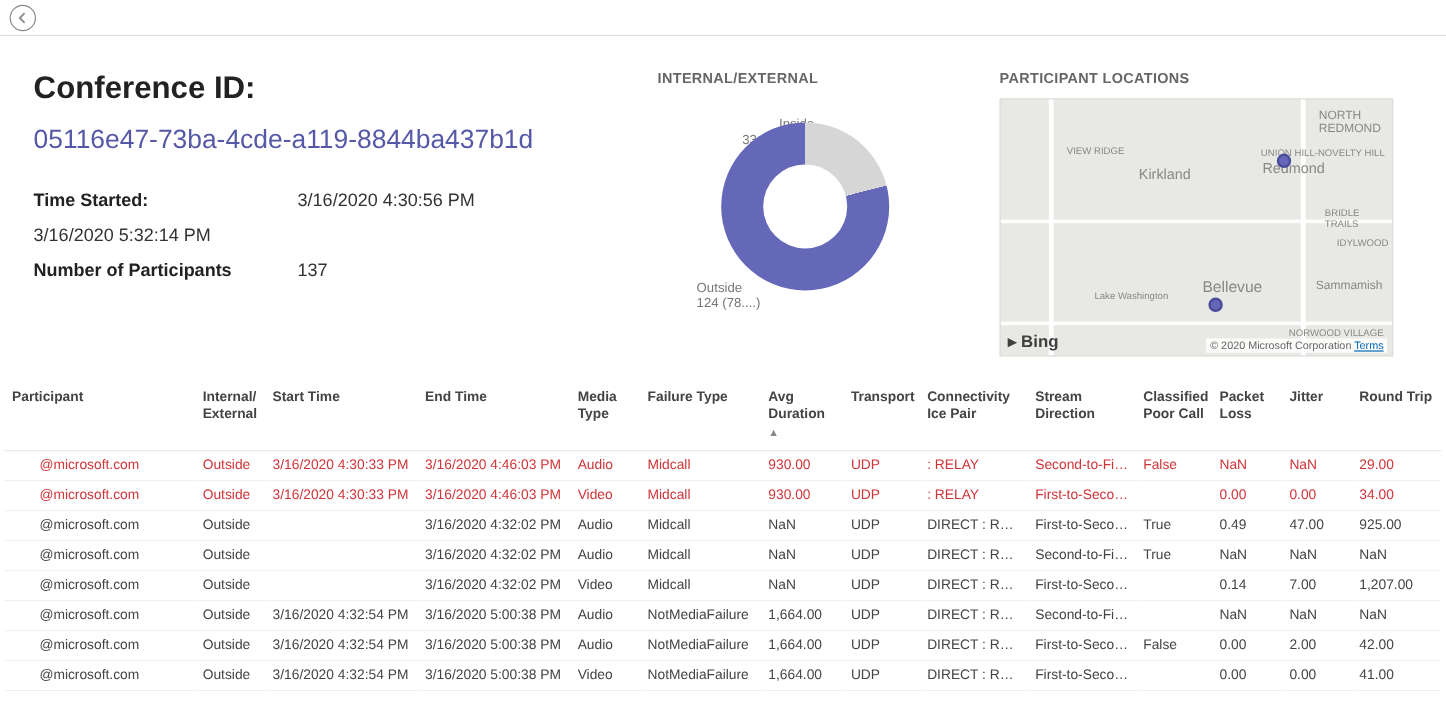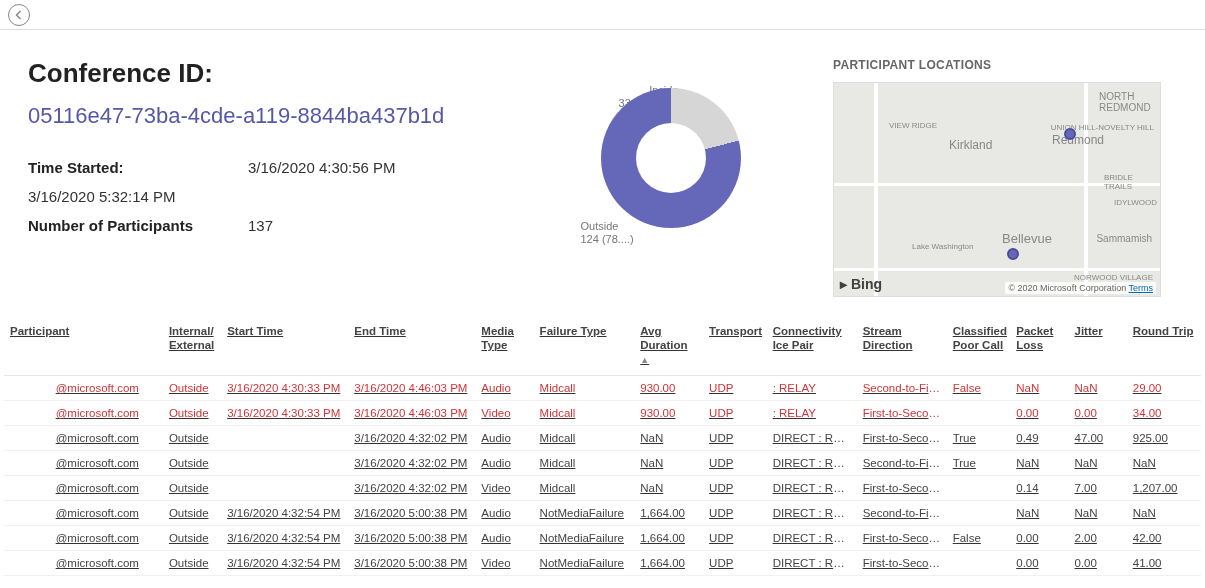--- a/index.html
+++ b/index.html
@@ -23,27 +23,27 @@
   .donut-label.inside { top: 16px; left: 38px; text-align: right; width: 60px; }
   .donut-label.outside { bottom: 2px; left: 0; }
   .right-col { flex: 1; }
   .map { width: 328px; height: 215px; background: #e8e8e4; position: relative; border: 1px solid #ddd; }
   .map .bing { position: absolute; left: 6px; bottom: 4px; font-size: 14px; font-weight: 600; color: #404040; }
   .map .copyright { position: absolute; right: 4px; bottom: 2px; font-size: 9px; color: #666; background: rgba(255,255,255,0.8); padding: 1px 3px; }
   .map .terms { color: #0067b8; text-decoration: underline; margin-top: 41px; }
   .map-pin { position: absolute; width: 12px; height: 12px; background: #6568b8; border: 2px solid #4a4d99; border-radius: 50%; }
   .map-label { position: absolute; font-size: 10px; color: #888; }
   .map-road { position: absolute; background: #fff; }
-  .table-wrap { padding: 0 4px; text-decoration: underline; }
+  .table-wrap { padding: 0 4px; }
   table { width: 100%; border-collapse: collapse; table-layout: fixed; }
   th { text-align: left; font-size: 11.5px; font-weight: 600; color: #444; padding: 8px 6px 10px; border-bottom: 1px solid #e7e7e7; vertical-align: top; line-height: 1.2; }
   td { font-size: 11.5px; padding: 6px 6px; border-bottom: 1px solid #f0f0f0; color: #444; white-space: nowrap; overflow: hidden; text-overflow: ellipsis; }
   tr.red td, tr.red td a { color: #d13438; }
   .sort-ind { font-size: 9px; color: #888; display: block; margin-top: 2px; }
-  .participant-cell { text-align: right; padding-right: 24px; }
+  .participant-cell { text-align: center; padding-right: 24px; }
   a.email { color: inherit; text-decoration: none; }
 </style>
 </head>
 <body>
 
 <div class="topbar">
   <div class="back-btn">
     <svg width="12" height="12" viewBox="0 0 12 12">
         <path d="M7.5 2 L3.5 6 L7.5 10" stroke="#888" stroke-width="1.5" fill="none"></path>
       </svg>
@@ -61,20 +61,21 @@
     <div class="meta-row">
       <div class="meta-val">3/16/2020 5:32:14 PM</div>
     </div>
     <div class="meta-row">
       <div class="meta-label">Number of Participants</div>
       <div class="meta-val">137</div>
     </div>
   </div>
 
   <div class="center-col">
+    <div class="section-title">INTERNAL/EXTERNAL</div>
     <div class="donut-wrap">
       <div class="donut-label inside">
         <span>Inside</span><br><span>33 (21.02%)</span>
       </div>
       <div class="donut"></div>
       <div class="donut-label outside">
         <span>Outside</span><br><span>124 (78....)</span>
       </div>
     </div>
   </div>

